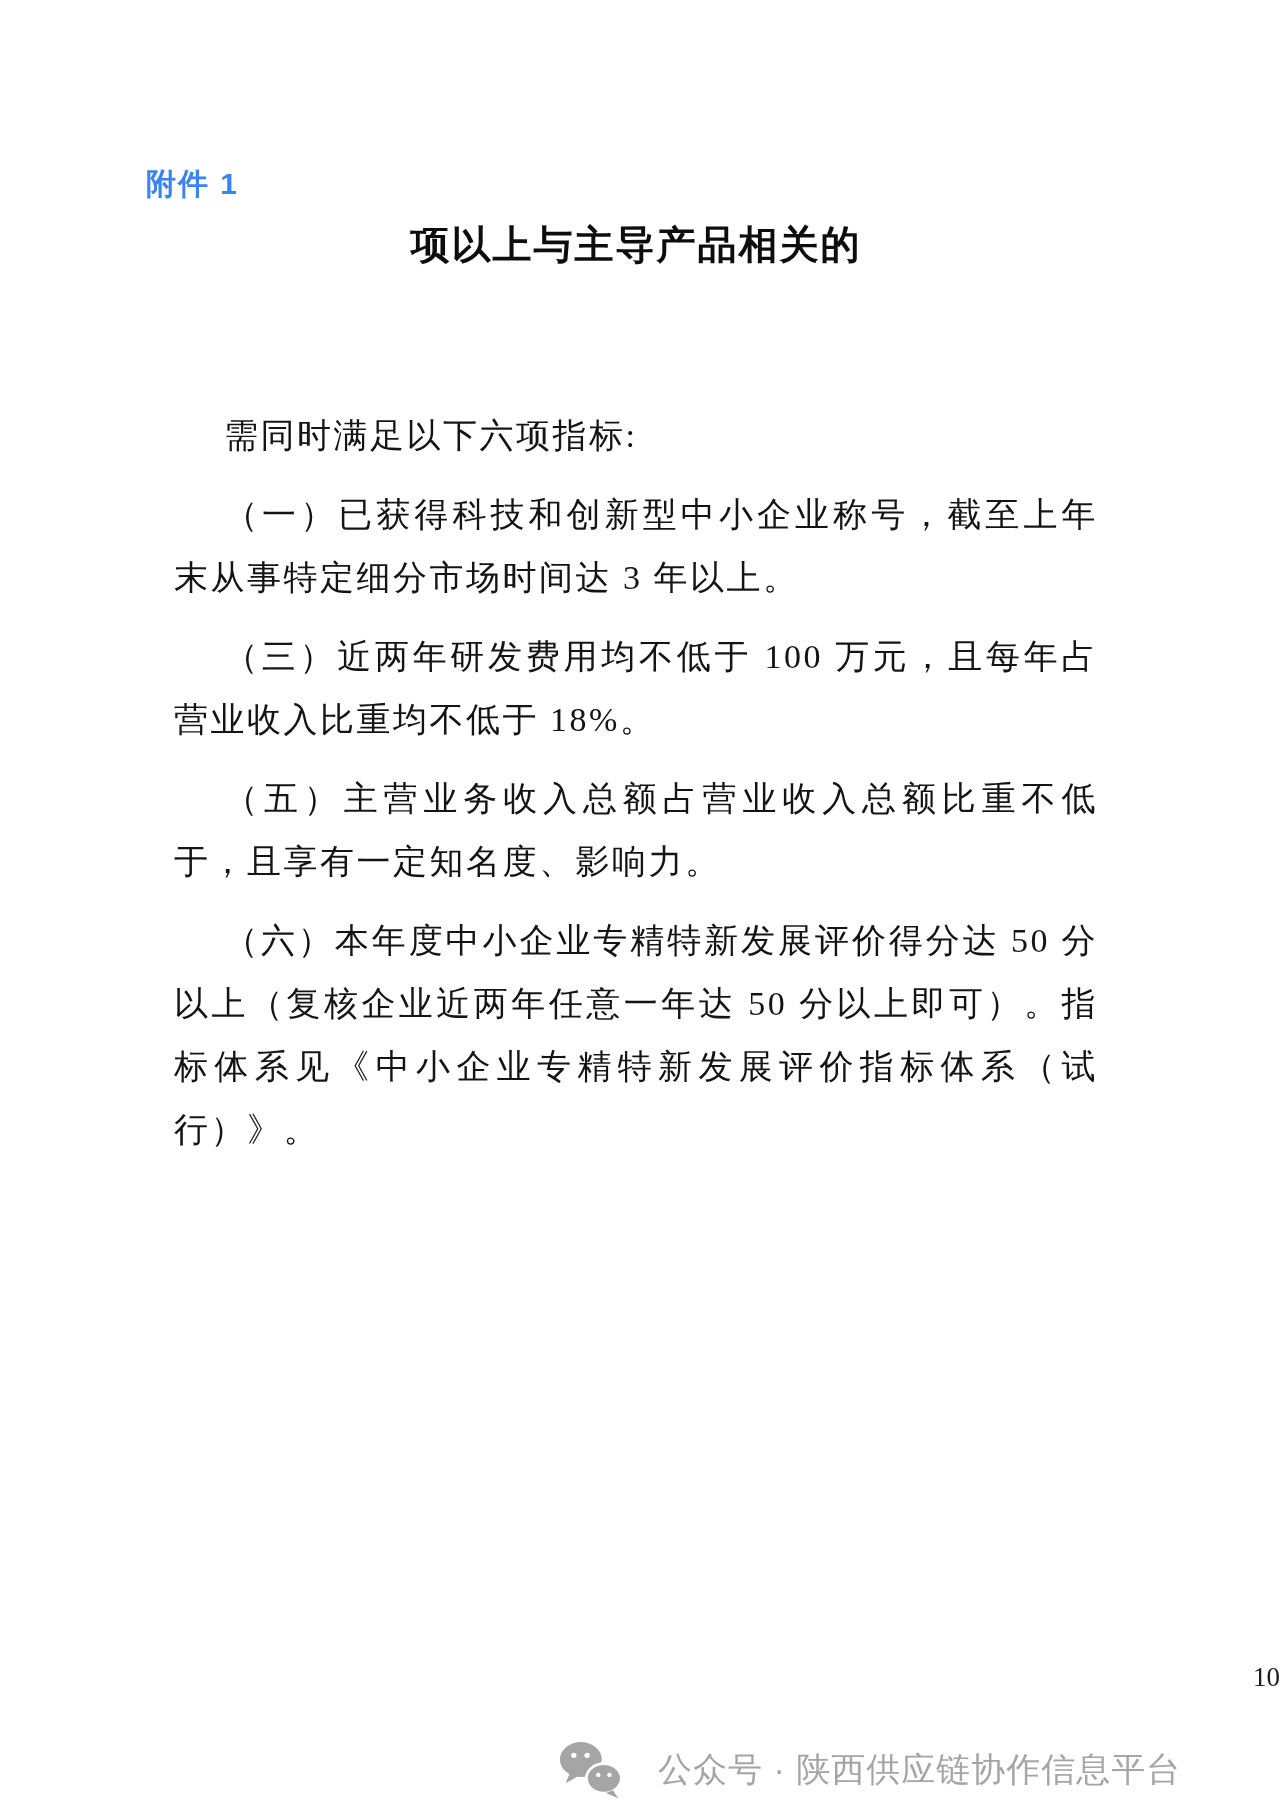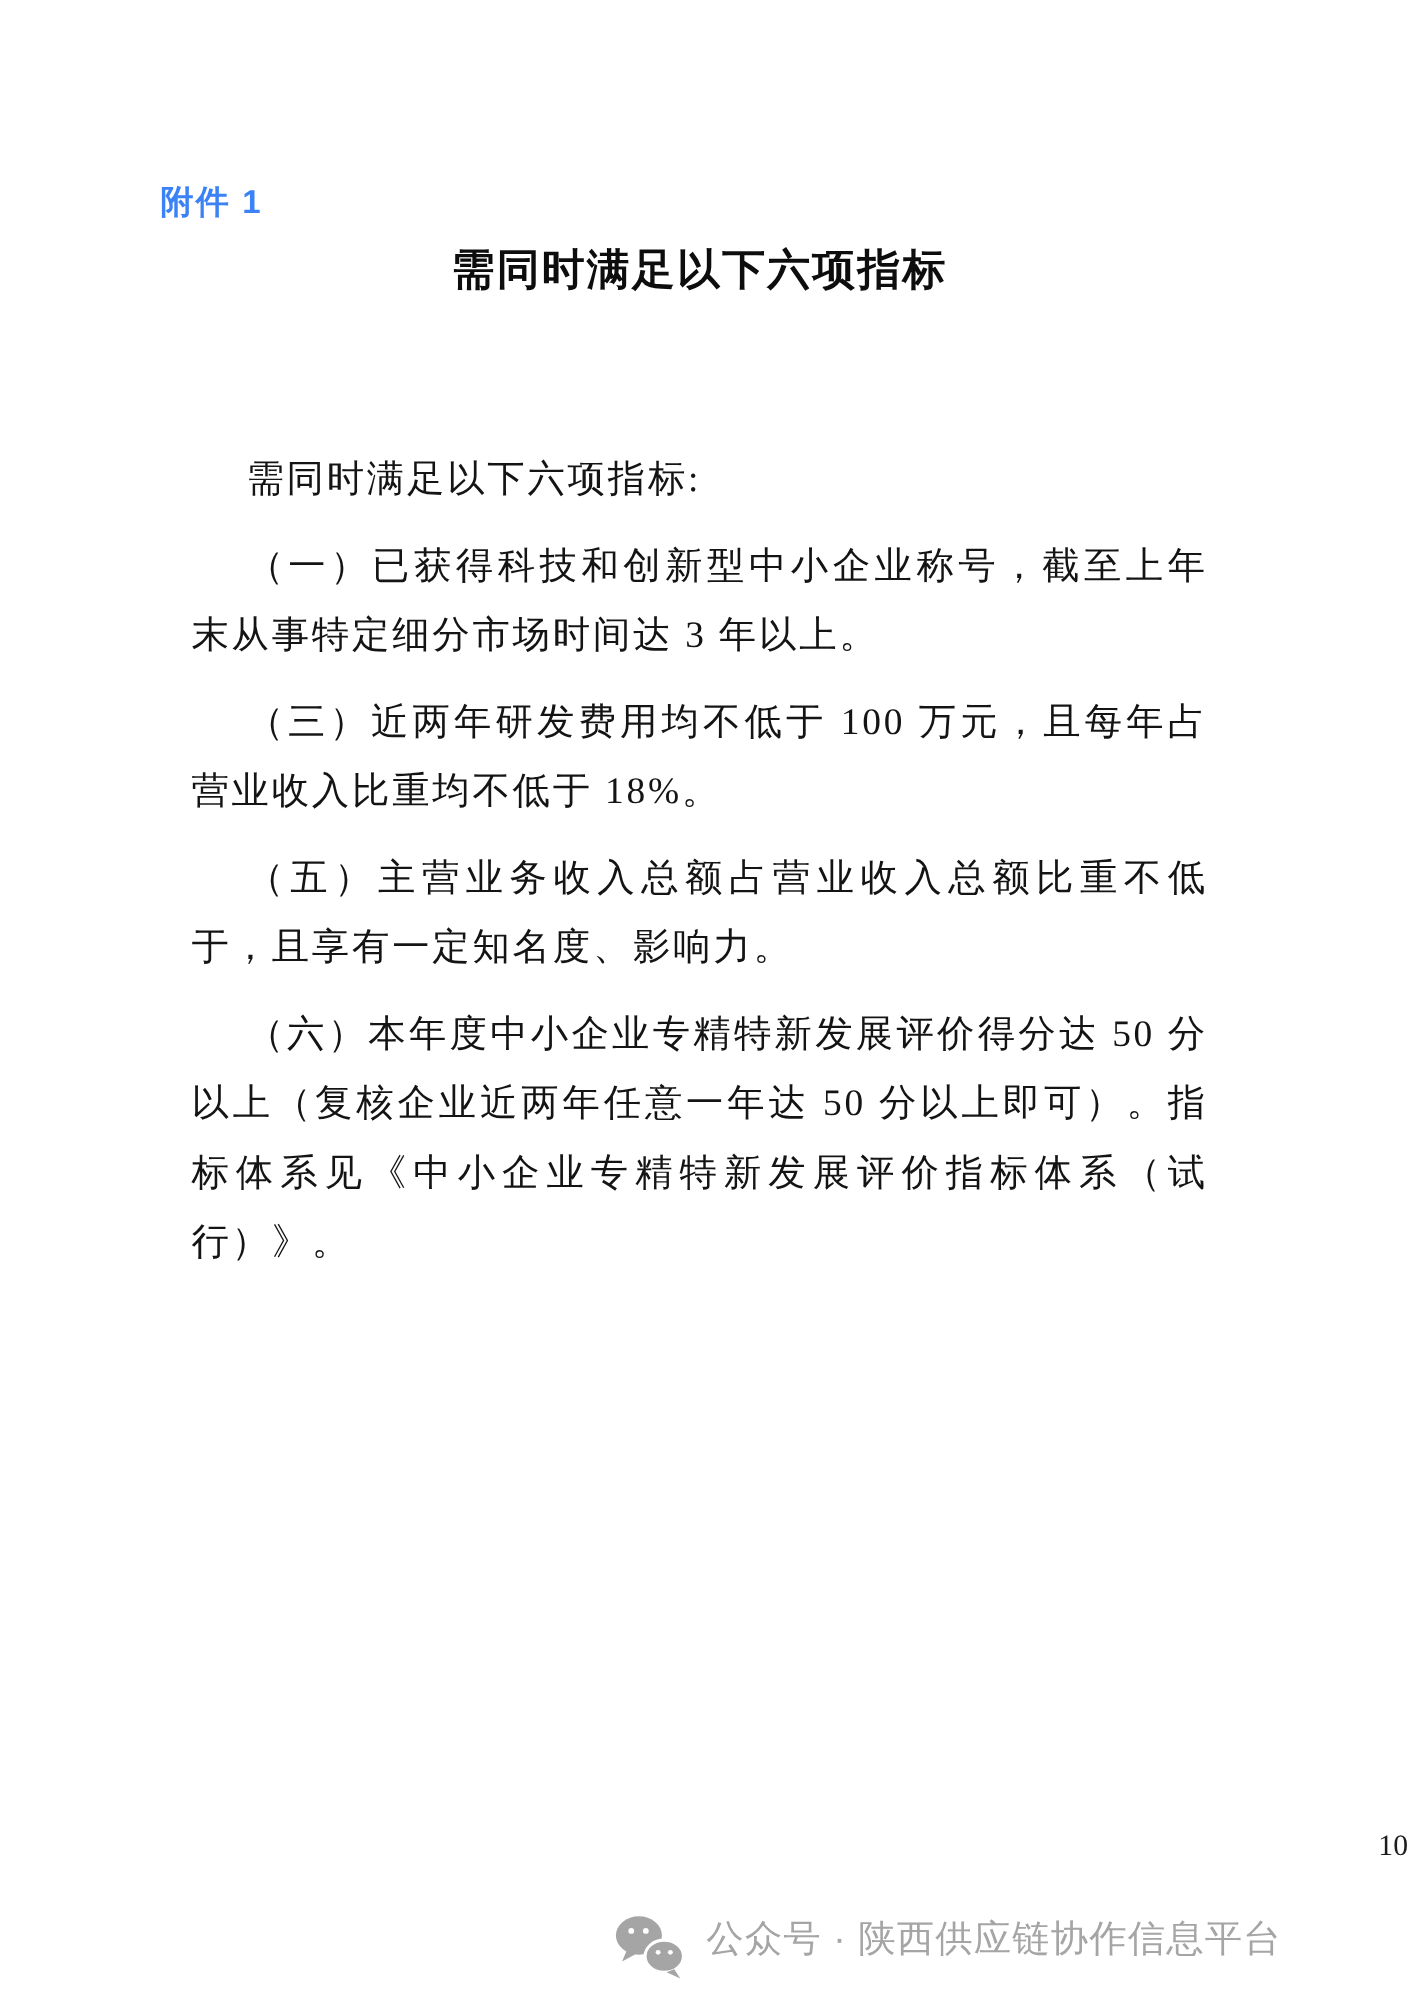--- a/index.html
+++ b/index.html
@@ -54,42 +54,42 @@
     left:0;top:1662px;
     width:1280px;
     text-align:right;
     font-size:27px;
     color:#1c1c1c;
   }
   .watermark{
     position:absolute;
     left:556px;top:1740px;
     display:flex;
-    align-items:flex-start;
-    gap:14px;
+    align-items:center;
+    gap:30px;
     color:#a5a5a5;
     font-family:"Liberation Sans","DejaVu Sans",sans-serif;
     font-size:34px;
     letter-spacing:1px;
     white-space:nowrap;
   }
   .wechat-icon{
     display:inline-block;
     width:72px;height:60px;
     flex:0 0 auto;
   }
 </style>
 </head>
 <body>
 
 <div class="page">
 
   <div class="attachment-label">附件 1</div>
 
-  <h1 class="doc-title">需同时满足以下六项指标</h1>
+  <h1 class="doc-title">项以上与主导产品相关的</h1>
 
   <div class="doc-body">
     <p>需同时满足以下六项指标:</p>
     <p>（一）已获得科技和创新型中小企业称号，截至上年末从事特定细分市场时间达 3 年以上。</p>
     <p>（三）近两年研发费用均不低于 100 万元，且每年占营业收入比重均不低于 18%。</p>
     <p>（五）主营业务收入总额占营业收入总额比重不低于，且享有一定知名度、影响力。</p>
     <p>（六）本年度中小企业专精特新发展评价得分达 50 分以上（复核企业近两年任意一年达 50 分以上即可）。指标体系见《中小企业专精特新发展评价指标体系（试行）》。</p>
   </div>
 
   <div class="page-number">10</div>

